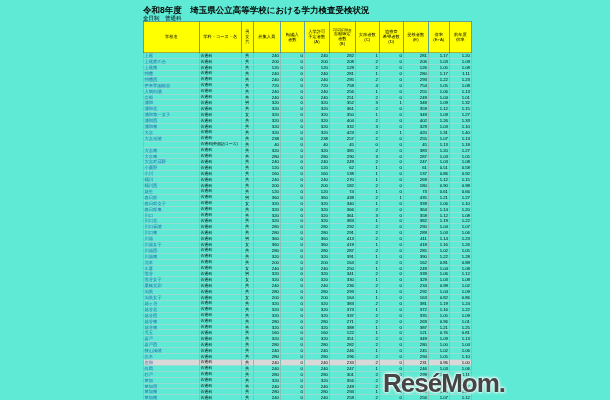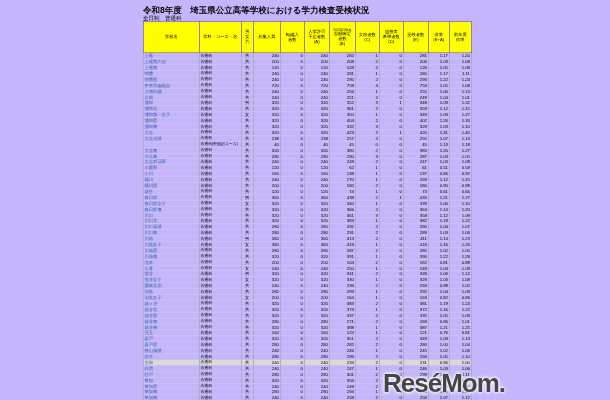--- a/index.html
+++ b/index.html
@@ -1,16 +1,16 @@
 <!DOCTYPE html>
 <html><head>
 <meta charset="utf-8">
 <style>
   html,body{margin:0;padding:0;background:#fff;}
-  .page{position:relative;width:610px;height:400px;background:#c4b5fd;overflow:hidden;
+  .page{position:relative;width:610px;height:400px;background:#5eead4;overflow:hidden;
         font-family:"Liberation Sans","DejaVu Sans",sans-serif;color:#000;}
   .title{position:absolute;left:143px;top:4px;transform:scale(0.5);transform-origin:0 0;
          font-size:17px;font-weight:bold;white-space:nowrap;}
   .scope{position:absolute;left:143px;top:14px;transform:scale(0.5);transform-origin:0 0;
          font-size:11px;white-space:nowrap;}
   .table-wrap{position:absolute;left:143px;top:21px;transform:scale(0.5);transform-origin:0 0;
               width:660px;}
   table{border-collapse:collapse;table-layout:fixed;width:656px;border:1px solid #444;}
   th{background:#ffff00;border:1px solid #5a5a5a;font-weight:normal;font-size:8.5px;
      line-height:1.15;text-align:center;vertical-align:middle;padding:0;height:62px;overflow:hidden;}

